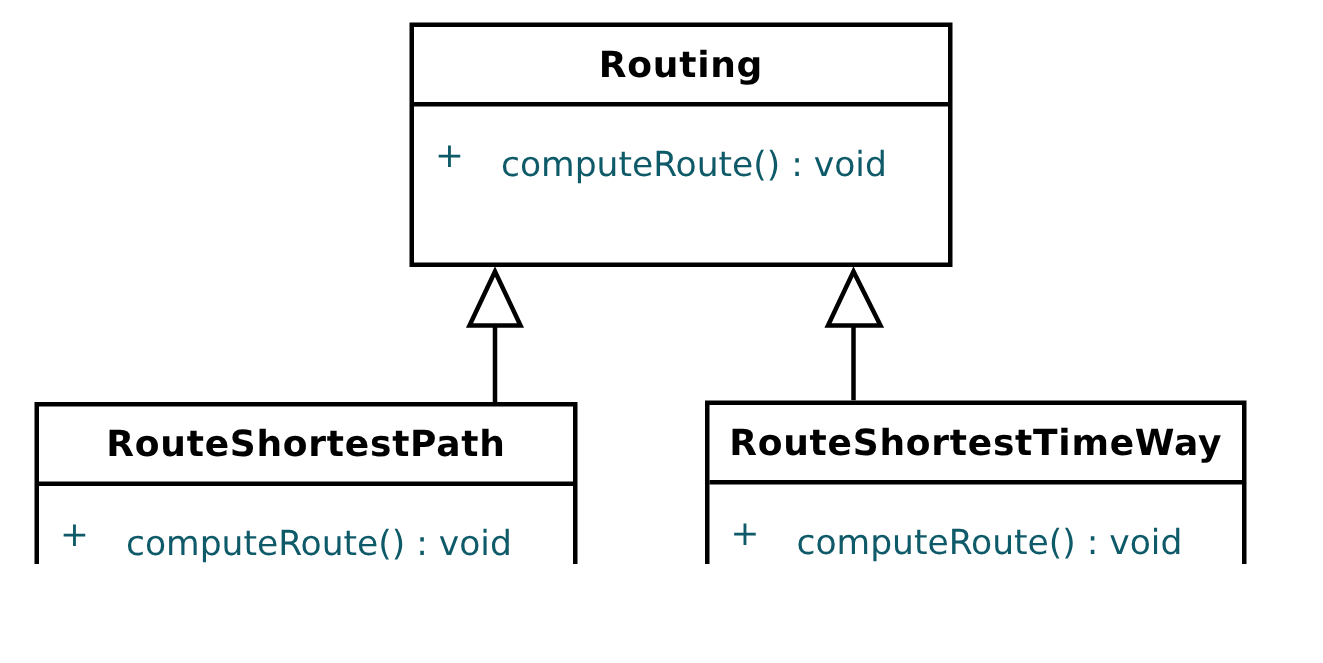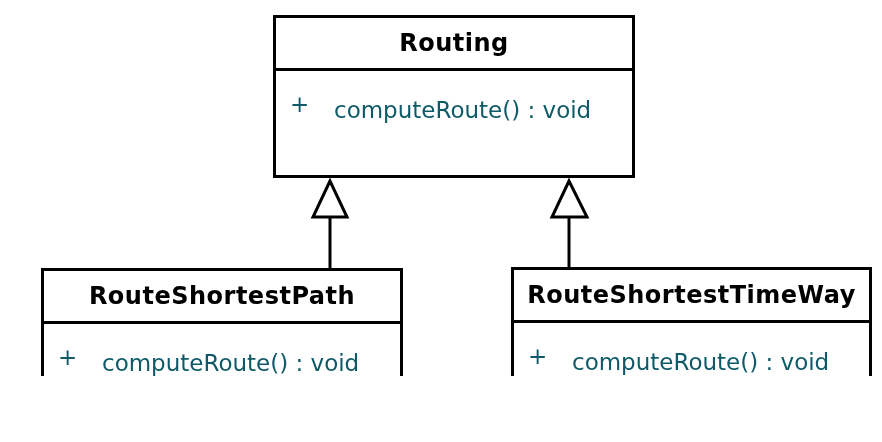--- a/index.html
+++ b/index.html
@@ -46,22 +46,22 @@
   .uml-member-vis {
     width: 16px;
     flex: 0 0 auto;
   }
   .uml-member-sig {
     margin-left: 28px;
     margin-top: 12px;
   }
   
   #class-routing            { left: 273px; top: 15px;  width: 362px; height: 163px; }
-  #class-routeshortestpath  { left: 41px;  top: 268px; width: 362px; height: 162px; }
-  #class-routeshortesttimeway { left: 511px; top: 267px; width: 361px; height: 166px; }
+  #class-routeshortestpath  { left: 23px;  top: 268px; width: 362px; height: 162px; }
+  #class-routeshortesttimeway { left: 470px; top: 267px; width: 361px; height: 166px; }
 
   .connector-layer {
     position: absolute;
     left: 0; top: 0;
     width: 882px;
     height: 442px;
     pointer-events: none;
   }
 </style>
 </head>

